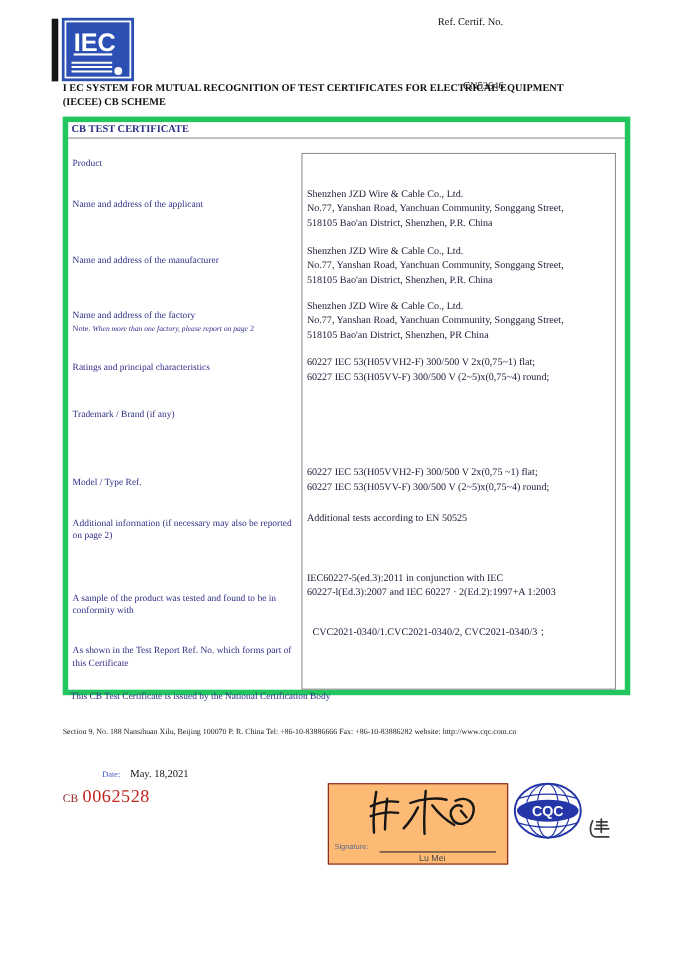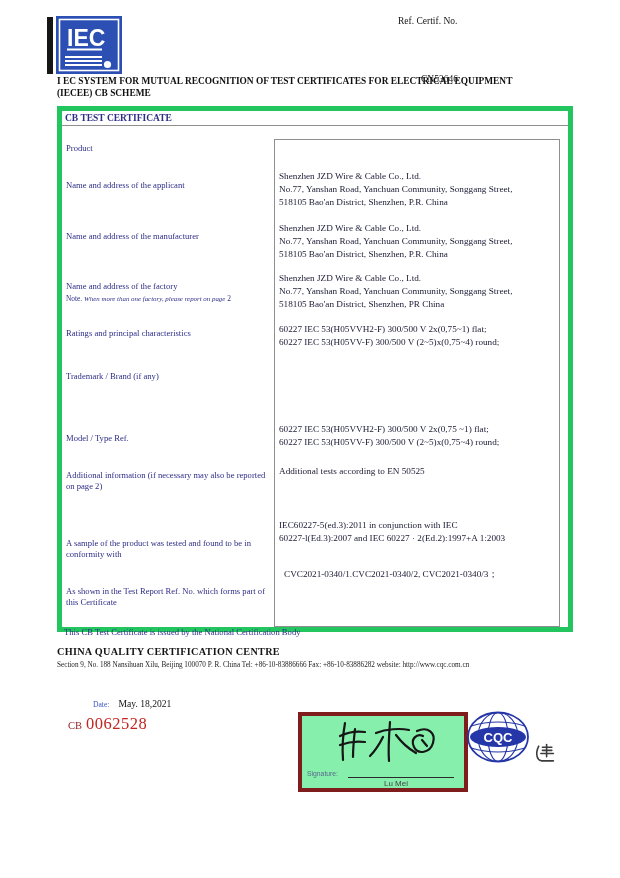--- a/index.html
+++ b/index.html
@@ -29,25 +29,25 @@
   .val{position:absolute; left:217px; width:272px; font-size:9.2px; color:#1b1b35; line-height:13px; white-space:pre-line;}
   .note-line{position:absolute; left:4px; width:206px; font-size:7.4px; color:#2d2d87;}
   .note-italic{font-style:italic; font-size:6.9px;}
   
   .issued-by{left:64px; top:627px; font-size:8.6px; color:#2d2d87;}
   .org-name{left:57px; top:646px; font-size:10.2px; font-weight:bold; color:#141414; letter-spacing:0.3px;}
   .org-address{left:57px; top:661px; font-size:7.2px; color:#232323; white-space:nowrap;}
   .date-line{left:57px; top:693px;margin-left:36px;}
   .date-label{font-size:7.6px; color:#3a55c0; margin-right:9px;}
   .date-value{font-size:9.6px; color:#131313;}
-  .cb-line{left:68px; top:714px;}
+  .cb-line{left:57px; top:714px;}
   .cb-label{font-size:10.5px; color:#8e1d1d; margin-right:4px;}
   .cb-number{font-size:16.5px; color:#c22420; letter-spacing:0.5px;}
   
-  .sig-patch{left:298px; top:712px; width:162px; height:72px; background:#86efac; border:4px solid #7f1d1d;}
+  .sig-patch{left:298px; top:712px; width:162px; height:72px; background:#fdba74; border:1px solid #7f1d1d;}
   .sig-scribble{position:absolute; left:28px; top:2px; width:112px; height:48px;}
   .sig-label{position:absolute; left:5px; top:54px; font-family:"Liberation Sans", sans-serif; font-size:6.8px; color:#5a6b8c;}
   .sig-line{position:absolute; left:46px; top:61px; width:106px; height:1px; background:#2a2a2a;}
   .sig-name{position:absolute; left:82px; top:63px; font-family:"Liberation Sans", sans-serif; font-size:8px; color:#454545;}
   
   .cqc-logo{left:466px; top:711px; width:64px; height:52px;}
   .stamp-char{left:534px; top:743px; width:21px; height:21px;}
 </style>
 </head>
 <body>
@@ -116,21 +116,20 @@
 60227-l(Ed.3):2007 and IEC 60227 · 2(Ed.2):1997+A 1:2003</div>
 
       <div class="lbl" style="top:460px">As shown in the Test Report Ref. No. which forms part of
 this Certificate</div>
       <div class="val" style="top:442px; left:222px">CVC2021-0340/1.CVC2021-0340/2, CVC2021-0340/3；</div>
     </div>
   </div>
 
   <div class="abs issued-by">This CB Test Certificate is issued by the National Certification Body</div>
 
-  <div class="abs org-name">CHINA QUALITY CERTIFICATION CENTRE</div>
   <div class="abs org-address">Section 9, No. 188 Nansihuan Xilu, Beijing 100070 P. R. China Tel: +86-10-83886666 Fax: +86-10-83886282 website: http://www.cqc.com.cn</div>
 
   <div class="abs date-line">
     <span class="date-label">Date:</span><span class="date-value">May. 18,2021</span>
   </div>
 
   <div class="abs cb-line">
     <span class="cb-label">CB</span><span class="cb-number">0062528</span>
   </div>
 

